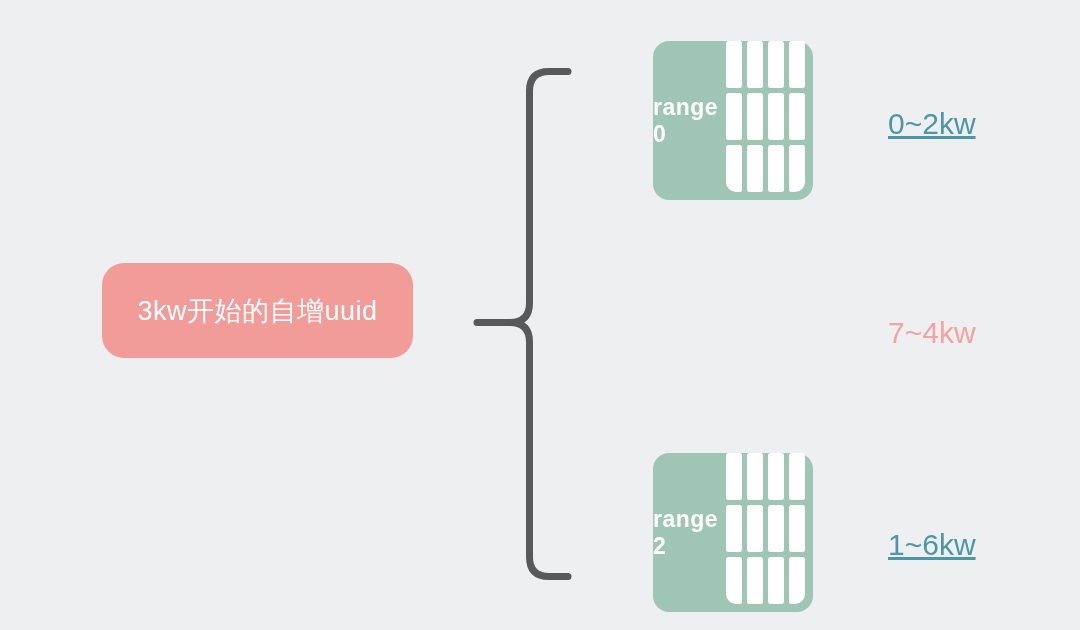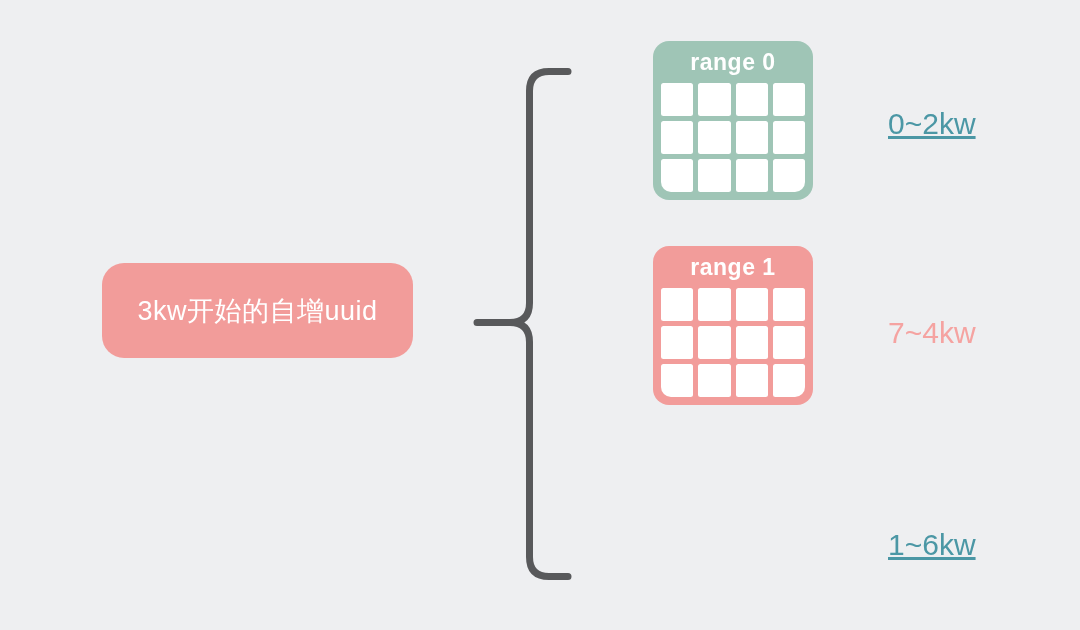--- a/index.html
+++ b/index.html
@@ -60,21 +60,21 @@
     stroke-linejoin: round;
   }
   
   .table-card {
     position: absolute;
     left: 653px;
     width: 160px;
     height: 159px;
     border-radius: 16px;
     display: flex;
-    flex-direction: column;
+    flex-direction: row;
   }
   .table-card.theme-teal { background: var(--teal); }
   .table-card.theme-pink { background: var(--pink); }
   .table-header {
     flex: 0 0 42px;
     display: flex;
     align-items: center;
     justify-content: center;
     color: var(--node-text);
     font-size: 23px;
@@ -131,34 +131,34 @@
         <div class="cell"></div>
         <div class="cell"></div>
         <div class="cell"></div>
         <div class="cell"></div>
         <div class="cell"></div>
         <div class="cell"></div>
       </div>
   </div>
   <div class="range-label theme-teal" style="top:109px">0~2kw</div>
 
-  <div class="table-card theme-pink" style="top:246px">
-    <div class="table-header">range 1</div>
-    <div class="table-grid theme-pink">
+  <div class="range-label theme-pink" style="top:318px">7~4kw</div>
+
+  <div class="table-card theme-teal" style="top:453px">
+    <div class="table-header">range 2</div>
+    <div class="table-grid theme-teal">
         <div class="cell"></div>
         <div class="cell"></div>
         <div class="cell"></div>
         <div class="cell"></div>
         <div class="cell"></div>
         <div class="cell"></div>
         <div class="cell"></div>
         <div class="cell"></div>
         <div class="cell"></div>
         <div class="cell"></div>
         <div class="cell"></div>
         <div class="cell"></div>
       </div>
   </div>
-  <div class="range-label theme-pink" style="top:318px">7~4kw</div>
-
   <div class="range-label theme-teal" style="top:530px">1~6kw</div>
 
 </div>
 
 </body></html>

